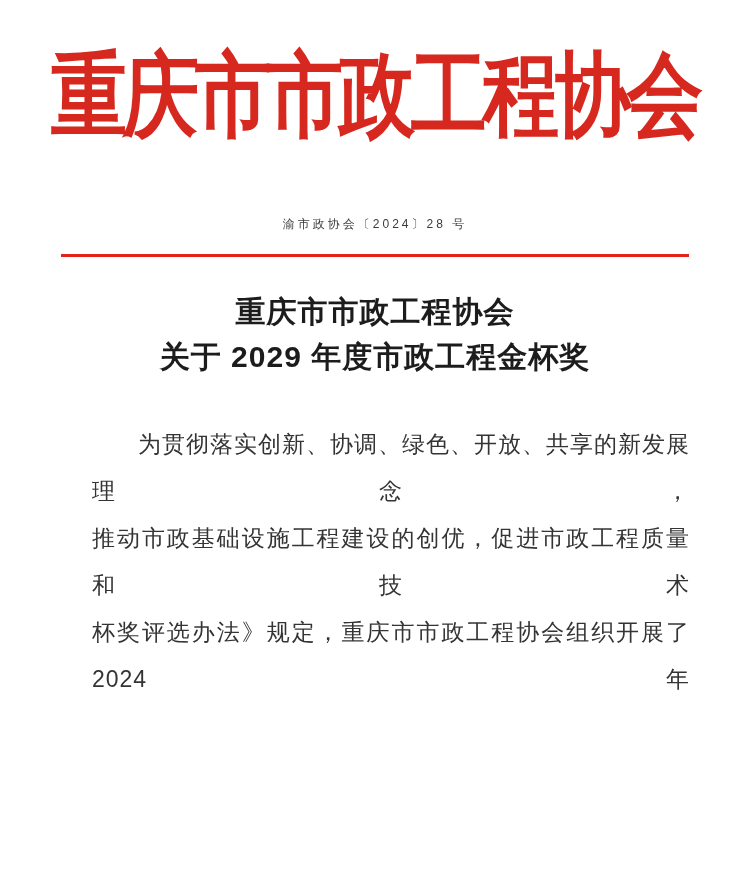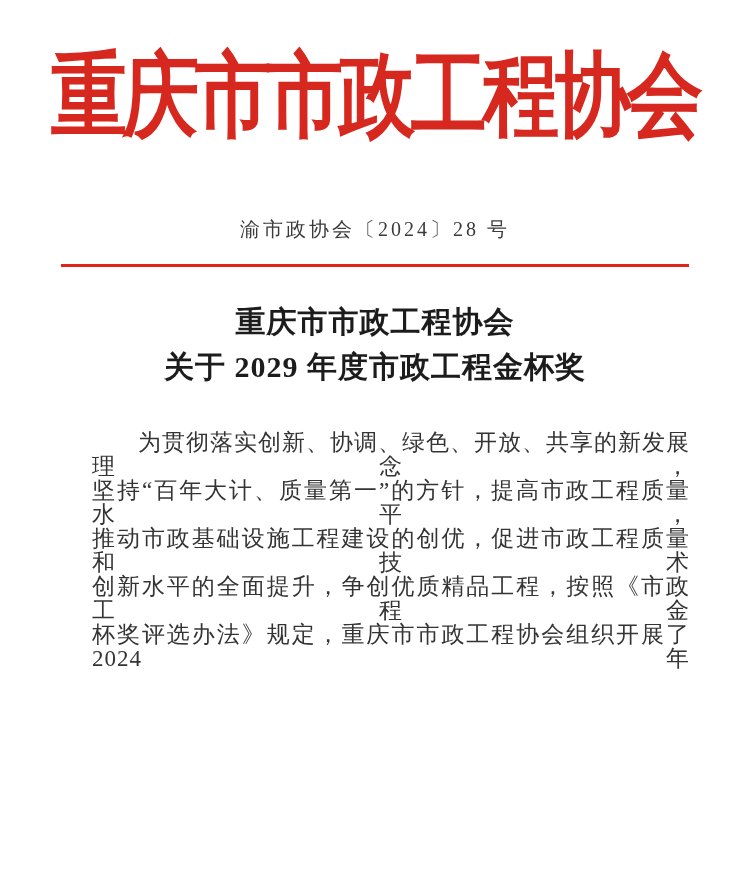--- a/index.html
+++ b/index.html
@@ -1,40 +1,40 @@
 <!DOCTYPE html>
 <html lang="zh"><head>
 <meta charset="utf-8">
 <style>
   html, body { margin: 0; padding: 0; background: #ffffff; }
   .page {
     position: relative;
     width: 750px;
     height: 879px;
     background: #ffffff;
-    font-family: Liberation Serif, serif;
+    font-family: Liberation Sans, sans-serif;
     overflow: hidden;
   }
   
   .org-name {
     margin-top: 34px;
     text-align: center;
     font-weight: bold;
     font-size: 76px;
     letter-spacing: -4px;
     line-height: 100px;
     white-space: nowrap;
     transform: scaleY(1.22);
     transform-origin: center top;
   }
   
   .doc-number {
     margin-top: 82px;
     text-align: center;
-    font-size: 20px;
+    font-size: 12px;
     letter-spacing: 3px;
     color: #3b3b3b;
   }
   
   .red-divider {
     width: 628px;
     height: 3px;
     margin: 21px auto 0 auto;
   }
   
@@ -53,21 +53,21 @@
     padding: 0 60px 0 92px;
     font-size: 23px;
     color: #343434;
   }
   .salutation {
     line-height: 42px;
     letter-spacing: 2px;
     text-align: left;
   }
   .para-line {
-    line-height: 24px;
+    line-height: 47px;
     letter-spacing: 1px;
     text-align: justify;
     text-align-last: justify;
   }
   .para-line:first-child {
     text-indent: 2em;
   }
 </style>
 </head>
 <body>
@@ -81,20 +81,18 @@
   <div class="red-divider" style="background: rgb(224, 36, 27);"></div>
 
   <div class="doc-title" style="color: rgb(28, 28, 28);">
     <div>重庆市市政工程协会</div>
     <div>关于 2029 年度市政工程金杯奖</div>
   </div>
 
   <div class="body-block" style="color: rgb(52, 52, 52);">
     <div>
         <div class="para-line">为贯彻落实创新、协调、绿色、开放、共享的新发展理念，</div>
-        <div class="para-line">坚持“百年大计、质量第一”的方针，提高市政工程质量水平，</div>
         <div class="para-line">推动市政基础设施工程建设的创优，促进市政工程质量和技术</div>
-        <div class="para-line">创新水平的全面提升，争创优质精品工程，按照《市政工程金</div>
         <div class="para-line">杯奖评选办法》规定，重庆市市政工程协会组织开展了 2024 年</div>
       </div>
   </div>
 
 </div>
 
 </body></html>

